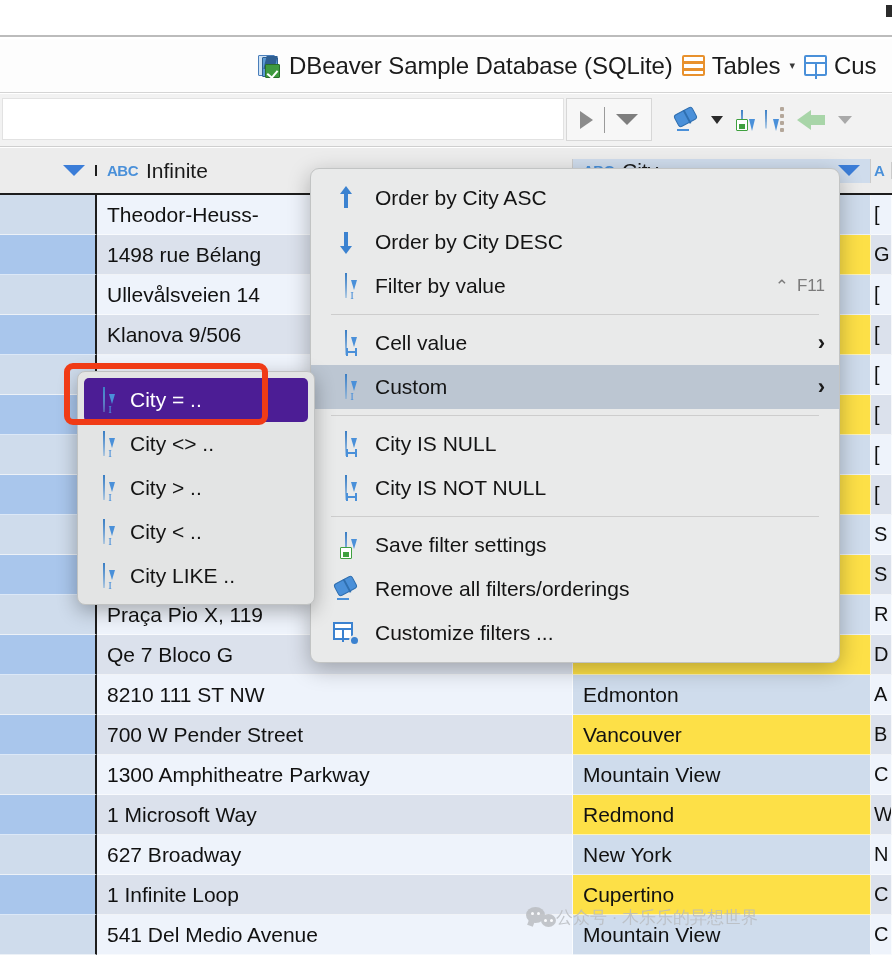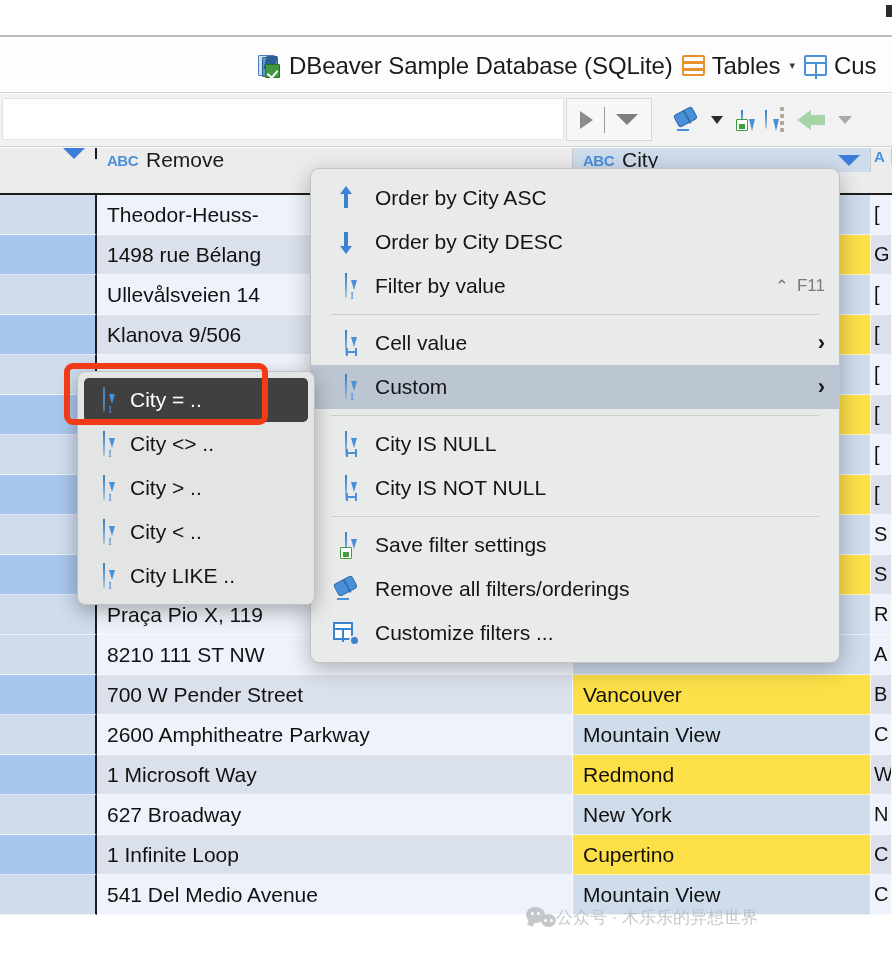--- a/index.html
+++ b/index.html
@@ -211,21 +211,21 @@
   .arrow-back .tail {
     position: absolute; left: 12px; top: 5px; width: 16px; height: 10px;
     background: #a8d5a8;
   }
 
   
   .grid-head {
     position: absolute; left: 0; top: 148px; width: 892px; height: 47px;
     background: #ececec;
     border-bottom: 2px solid #1d1d1d;
-    display: flex; align-items: flex-start;
+    display: flex; align-items: center;
   }
   .gh-cell {
     display: flex; align-items: center; gap: 8px;
     border-right: 1px solid #cbcbcb; padding: 0 10px;
     position: relative;
   }
   .gh-rownum { width: 97px; justify-content: flex-end; border-right: 2px solid #1d1d1d; }
   .gh-address { width: 476px; }
   .gh-city { width: 298px; background: #cfdcec; }
   .gh-state { width: 21px; padding: 0 3px; }
@@ -330,21 +330,21 @@
     border: 1px solid #c0c2c2;
     border-radius: 8px;
     box-shadow: 0 6px 20px rgba(0,0,0,0.30);
     padding: 6px 0;
   }
   .smi {
     display: flex; align-items: center; height: 44px;
     margin: 0 6px; padding: 0 8px; gap: 14px;
     font-size: 21px; color: #141414; border-radius: 5px;
   }
-  .smi.sel { background: #404040; color: #ffffff; }
+  .smi.sel { background: #4c1d95; color: #ffffff; }
   .smi .smi-ico { width: 24px; display: flex; justify-content: center; }
 
   
   .red-box {
     position: absolute; left: 64px; top: 363px; width: 204px; height: 62px;
     border: 6px solid #f03b16; border-radius: 9px;
     pointer-events: none;
   }
 
   
@@ -453,21 +453,21 @@
       </div>
     </div>
   </div>
 
   <div class="grid-head">
     <div class="gh-cell gh-rownum">
       <span class="gh-caret"></span>
     </div>
     <div class="gh-cell gh-address">
       <span class="abc-ico">ABC</span>
-      <span class="gh-title">Remove</span>
+      <span class="gh-title">Infinite</span>
     </div>
     <div class="gh-cell gh-city">
       <span class="abc-ico">ABC</span>
       <span class="gh-title">City</span>
       <span class="gh-caret right"></span>
     </div>
     <div class="gh-cell gh-state">
       <span class="abc-ico">A</span>
     </div>
   </div>
@@ -532,35 +532,41 @@
         <div class="cell c-address"></div>
         <div class="cell c-city"></div>
         <div class="cell c-state">S</div>
       </div>
       <div class="row odd">
         <div class="cell c-rownum"></div>
         <div class="cell c-address">Praça Pio X, 119</div>
         <div class="cell c-city"></div>
         <div class="cell c-state">R</div>
       </div>
+      <div class="row even">
+        <div class="cell c-rownum"></div>
+        <div class="cell c-address">Qe 7 Bloco G</div>
+        <div class="cell c-city"></div>
+        <div class="cell c-state">D</div>
+      </div>
       <div class="row odd">
         <div class="cell c-rownum"></div>
         <div class="cell c-address">8210 111 ST NW</div>
         <div class="cell c-city">Edmonton</div>
         <div class="cell c-state">A</div>
       </div>
       <div class="row even">
         <div class="cell c-rownum"></div>
         <div class="cell c-address">700 W Pender Street</div>
         <div class="cell c-city">Vancouver</div>
         <div class="cell c-state">B</div>
       </div>
       <div class="row odd">
         <div class="cell c-rownum"></div>
-        <div class="cell c-address">2600 Amphitheatre Parkway</div>
+        <div class="cell c-address">1300 Amphitheatre Parkway</div>
         <div class="cell c-city">Mountain View</div>
         <div class="cell c-state">C</div>
       </div>
       <div class="row even">
         <div class="cell c-rownum"></div>
         <div class="cell c-address">1 Microsoft Way</div>
         <div class="cell c-city">Redmond</div>
         <div class="cell c-state">W</div>
       </div>
       <div class="row odd">

